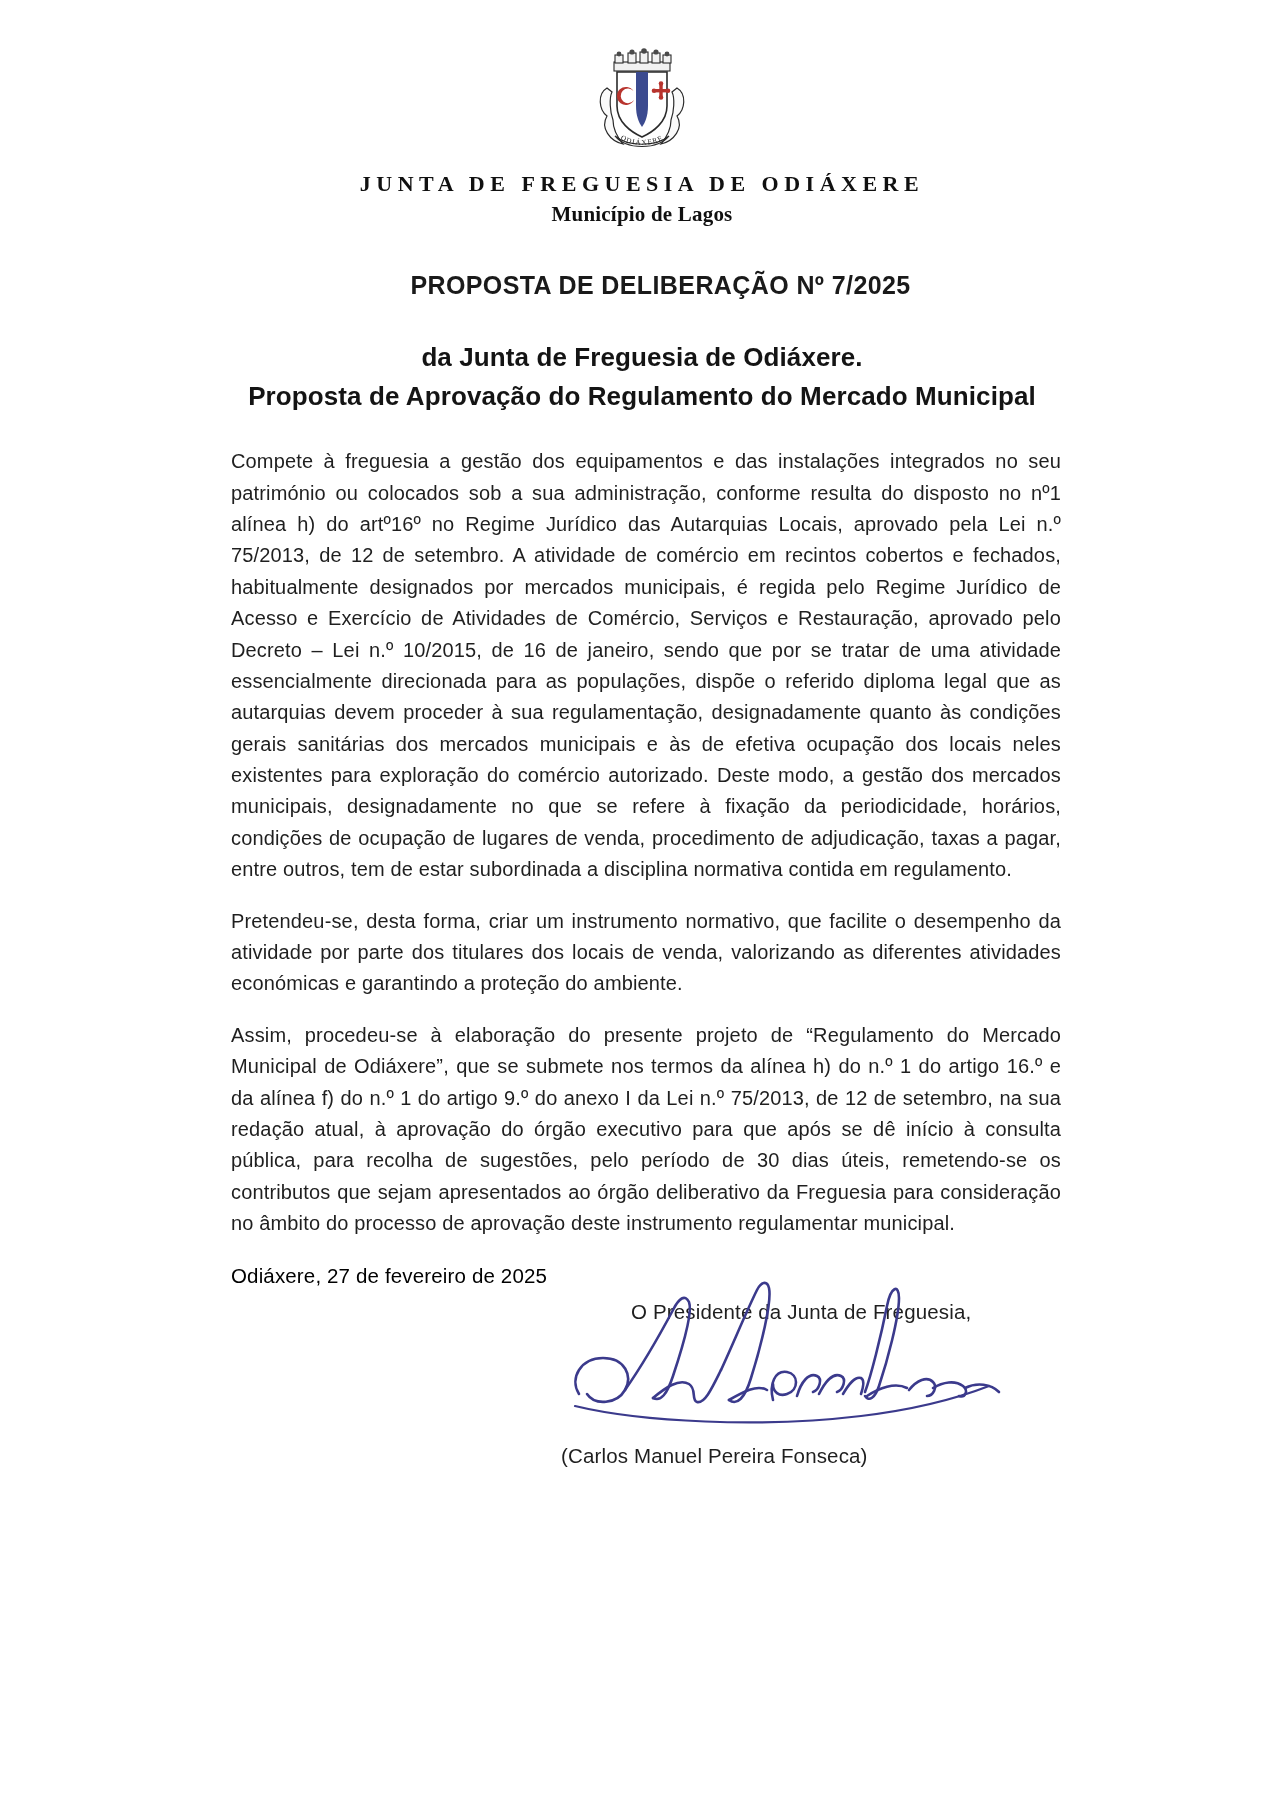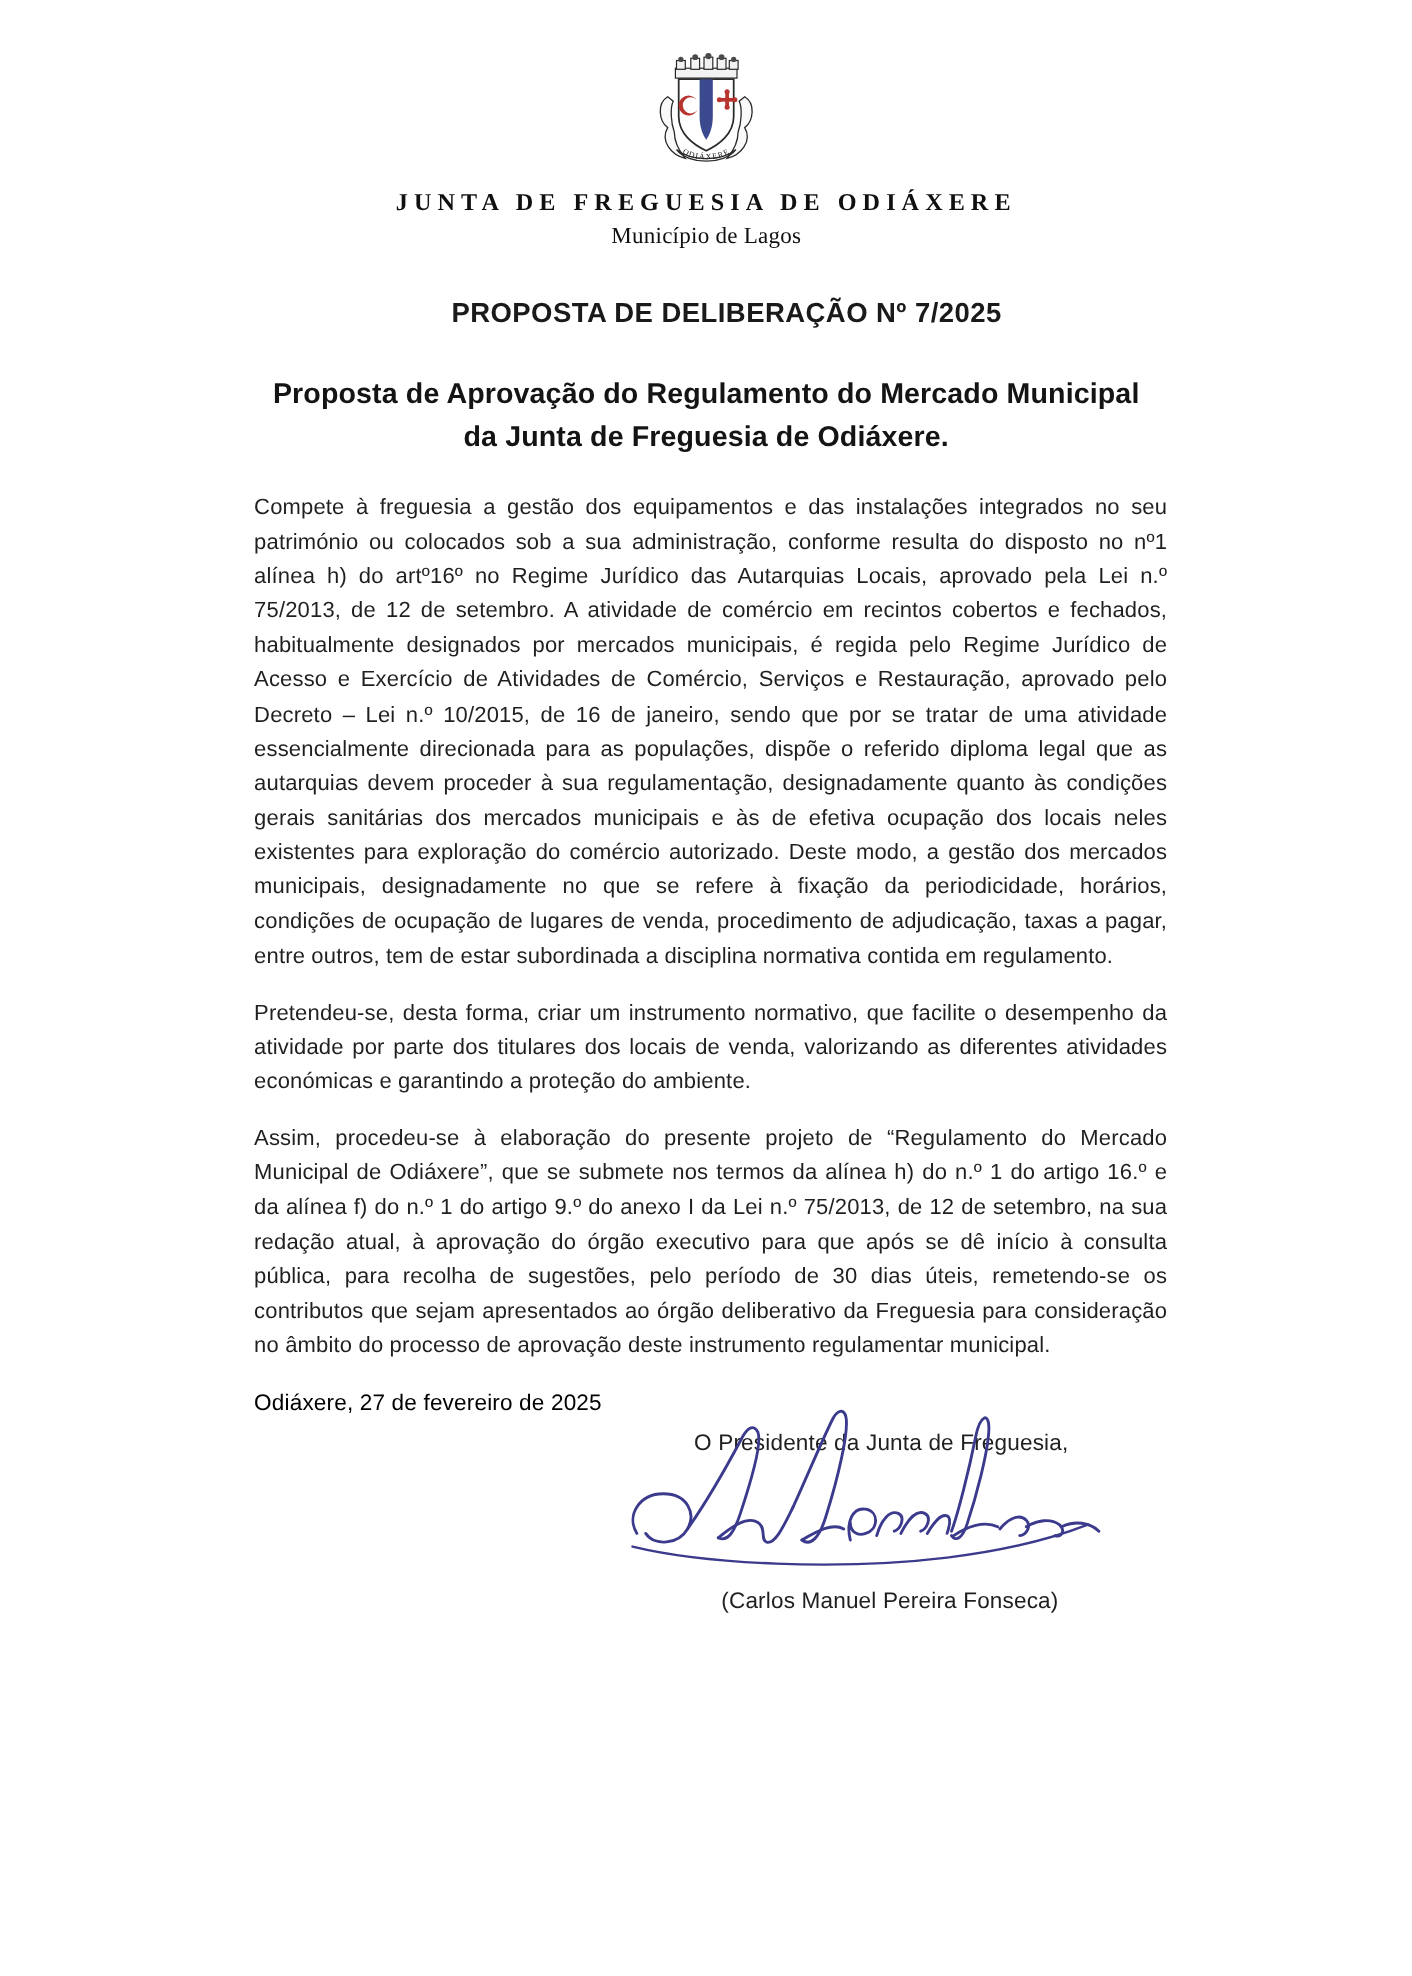--- a/index.html
+++ b/index.html
@@ -35,21 +35,21 @@
     font-size: 22px;
     font-weight: 700;
     letter-spacing: 5.5px;
     color: #101010;
     line-height: 1.1;
   }
   .org-sub {
     margin-top: 6px;
     font-family: "Liberation Serif", serif;
     font-size: 21px;
-    font-weight: 400;
+    font-weight: 700;
     letter-spacing: 0.2px;
     color: #101010;
   }
 
   
   .doc-number {
     margin-top: 44px;
     text-align: center;
     font-family: "Liberation Sans", sans-serif;
     font-size: 25px;
@@ -118,24 +118,23 @@
   }
   .sig-svg {
     position: absolute;
     left: 330px;
     top: -28px;
     width: 460px;
     height: 190px;
   }
   .sig-name {
     position: absolute;
-    left: 348px;
+    left: 330px;
     top: 150px;
     width: 460px;
-    text-align: center;
     font-size: 20.5px;
     color: #1f1f1f;
     letter-spacing: 0.15px;
   }
 </style>
 </head>
 <body>
 
 <div class="page">
 
@@ -186,22 +185,22 @@
       </text>
     </svg>
 
     <div class="org-name">JUNTA DE FREGUESIA DE ODIÁXERE</div>
     <div class="org-sub">Município de Lagos</div>
   </div>
 
   <div class="doc-number">PROPOSTA DE DELIBERAÇÃO Nº 7/2025</div>
 
   <div class="doc-title">
+    <div>da Junta de Freguesia de Odiáxere.</div>
     <div>Proposta de Aprovação do Regulamento do Mercado Municipal</div>
-    <div>da Junta de Freguesia de Odiáxere.</div>
   </div>
 
   <div class="body-wrap">
 
 
     <p class="para first">Compete à freguesia a  gestão dos equipamentos e das instalações integrados no seu património ou colocados sob a sua administração, conforme resulta do disposto no nº1 alínea h) do artº16º no Regime Jurídico das Autarquias Locais, aprovado pela Lei n.º 75/2013, de 12 de setembro. A atividade de comércio em recintos cobertos e fechados, habitualmente designados por mercados municipais, é regida pelo Regime Jurídico de Acesso e Exercício de Atividades de Comércio, Serviços e Restauração, aprovado pelo Decreto – Lei n.º 10/2015, de 16 de janeiro, sendo que por se tratar de uma atividade essencialmente direcionada para as populações, dispõe o referido diploma legal que as autarquias devem proceder à sua regulamentação, designadamente quanto às condições gerais sanitárias dos mercados municipais e às de efetiva ocupação dos locais neles existentes para exploração do comércio autorizado. Deste modo, a gestão dos mercados municipais, designadamente no que se refere à fixação da periodicidade, horários, condições de ocupação de lugares de venda, procedimento de adjudicação, taxas a pagar, entre outros, tem de estar subordinada a disciplina normativa contida em regulamento.</p>
     <p class="para cont">Pretendeu-se, desta forma, criar um instrumento normativo, que facilite o desempenho da atividade por parte dos titulares dos locais de venda, valorizando as diferentes atividades económicas e garantindo a proteção do ambiente.</p>
     <p class="para cont">Assim, procedeu-se à elaboração do presente projeto de “Regulamento do Mercado Municipal de Odiáxere”, que se submete nos termos da alínea h) do n.º 1 do artigo 16.º e da alínea f) do n.º 1 do artigo 9.º do anexo I da Lei n.º 75/2013, de 12 de setembro, na sua redação atual,  à aprovação do órgão executivo para que após se dê início à consulta pública, para recolha de sugestões, pelo período de 30 dias úteis, remetendo-se os contributos que sejam apresentados ao órgão deliberativo da Freguesia para consideração no âmbito do processo de aprovação deste instrumento regulamentar municipal.</p>
 
     <div class="date-line">Odiáxere, 27 de fevereiro de 2025</div>

